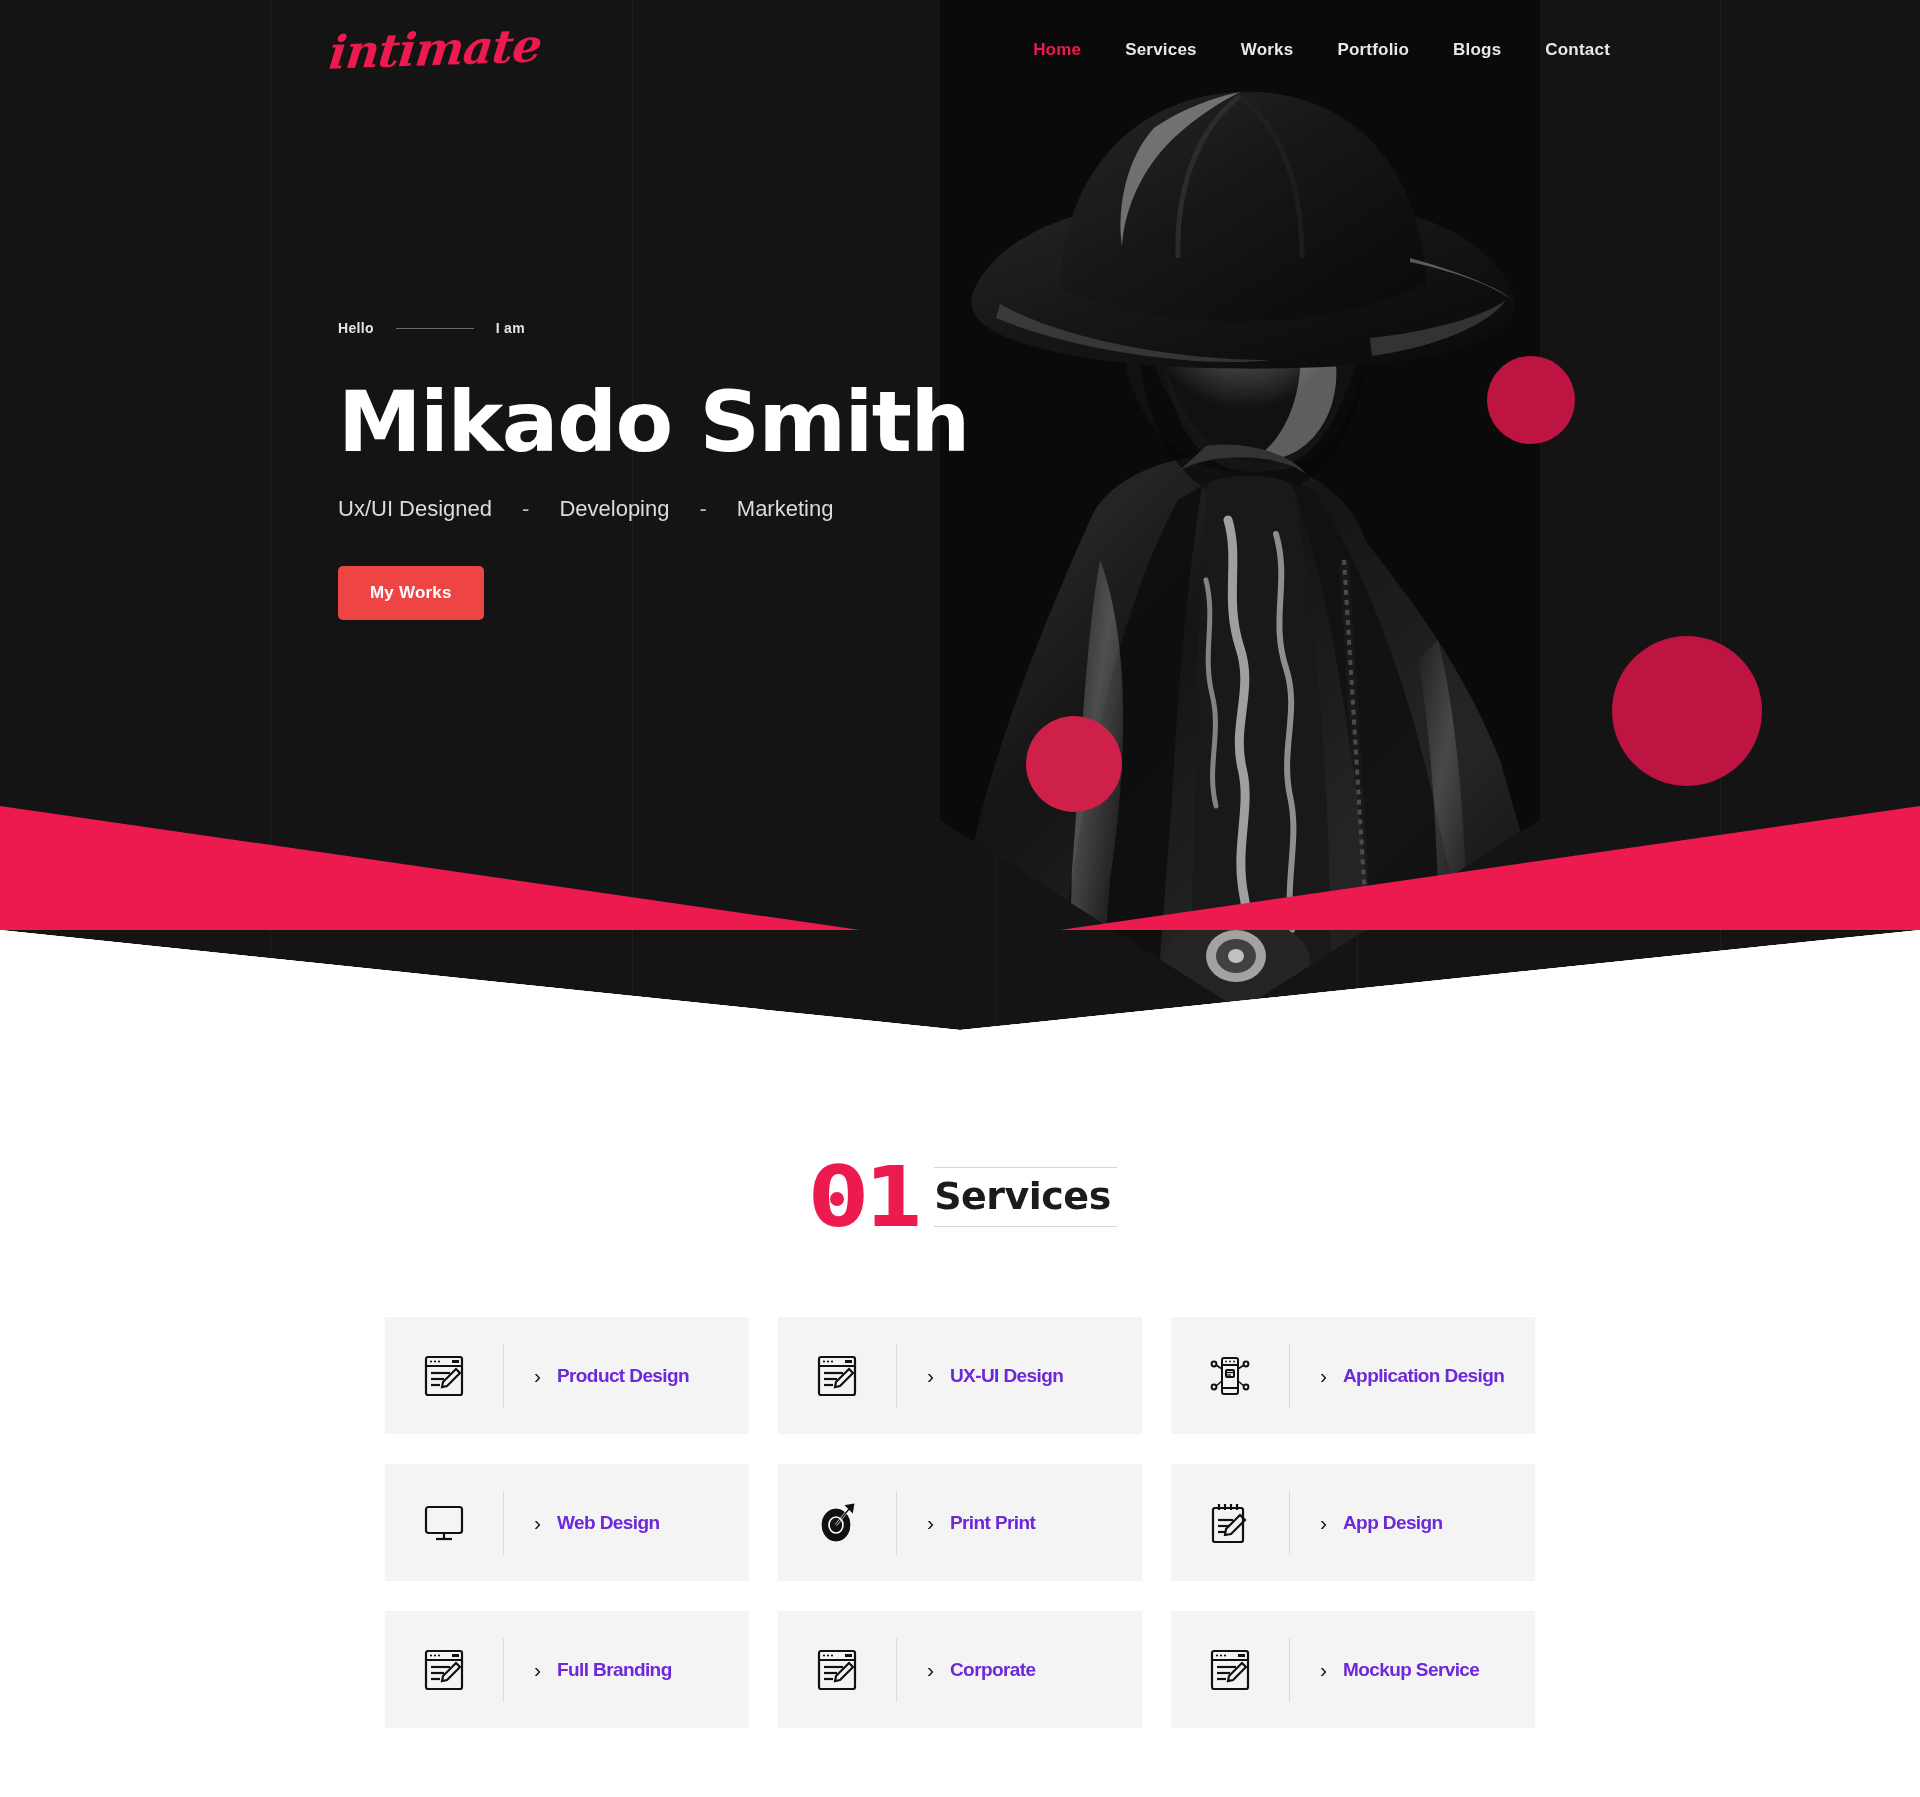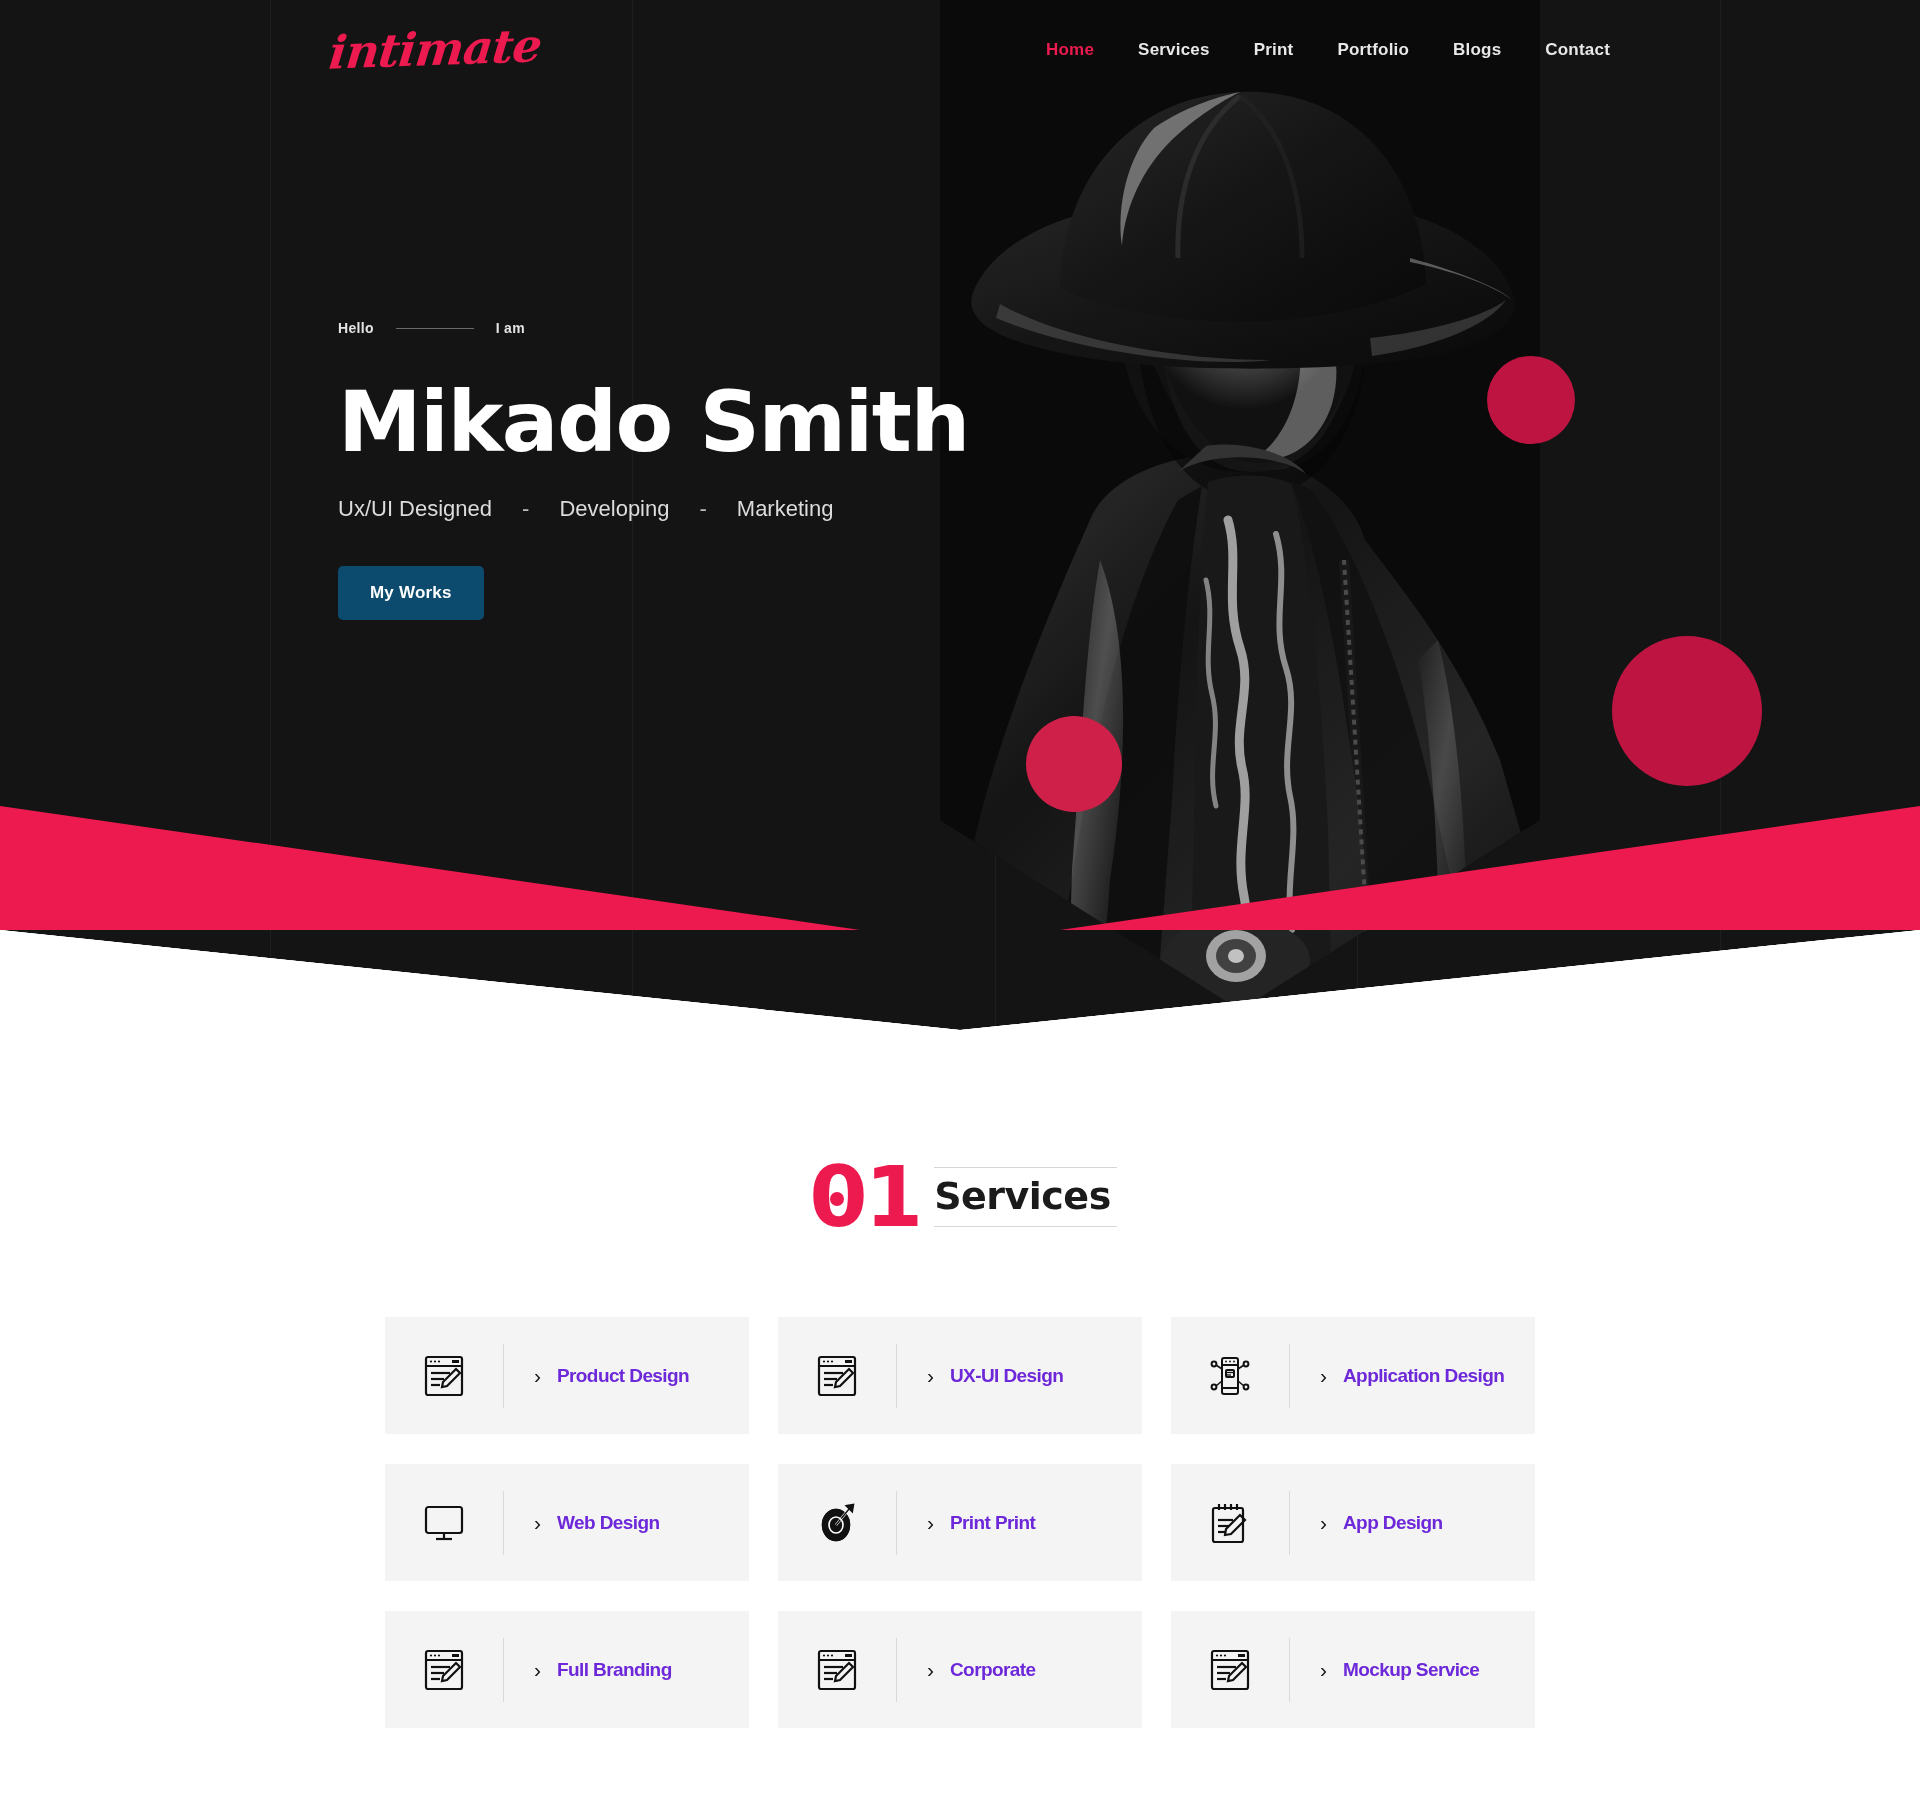--- a/index.html
+++ b/index.html
@@ -55,21 +55,21 @@
     margin-bottom:32px;
     margin-top:44px;
   }
   .roles{
     display:flex;align-items:flex-start;gap:30px;color:#dcdcdc;font-size:22px;font-weight:400;
     margin-bottom:44px;
   }
   .roles .sep{color:#bdbdbd;}
   .btn-works{
     display:inline-flex;align-items:center;justify-content:center;
-    background:#0c4a6e;color:#fff;border:none;border-radius:5px;
+    background:#ef4444;color:#fff;border:none;border-radius:5px;
     padding:0 32px;height:54px;font-size:17px;font-weight:700;cursor:pointer;
     font-family:"Liberation Sans",sans-serif;letter-spacing:.2px;
   }
 
   
   .hero-shapes{position:absolute;left:0;bottom:0;width:1920px;height:260px;z-index:25;}
   .hero-shapes svg{display:block;}
 
   
   .services{
@@ -237,21 +237,21 @@
 
   <div class="circle c1"></div>
   <div class="circle c2"></div>
   <div class="circle c3"></div>
 
   <nav class="nav">
     <div class="logo">intimate</div>
     <div class="nav-links">
       <a href="#" class="active">Home</a>
       <a href="#">Services</a>
-      <a href="#">Print</a>
+      <a href="#">Works</a>
       <a href="#">Portfolio</a>
       <a href="#">Blogs</a>
       <a href="#">Contact</a>
     </div>
   </nav>
 
   <div class="hero-text">
     <div class="hello-row">
       <span class="lbl">Hello</span>
       <span class="rule"></span>

